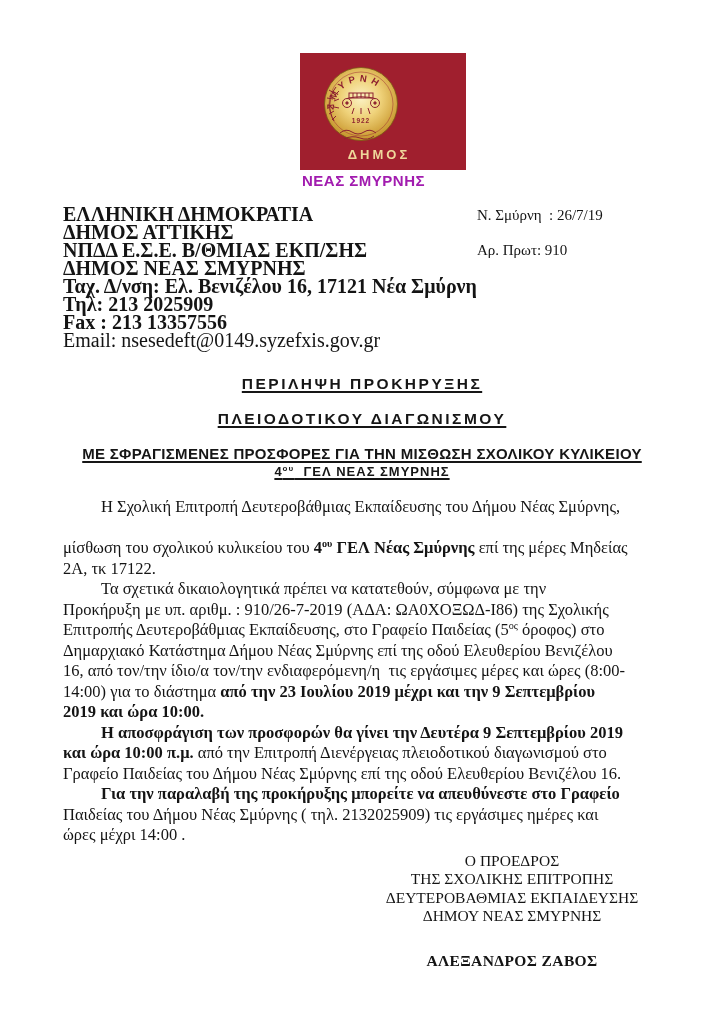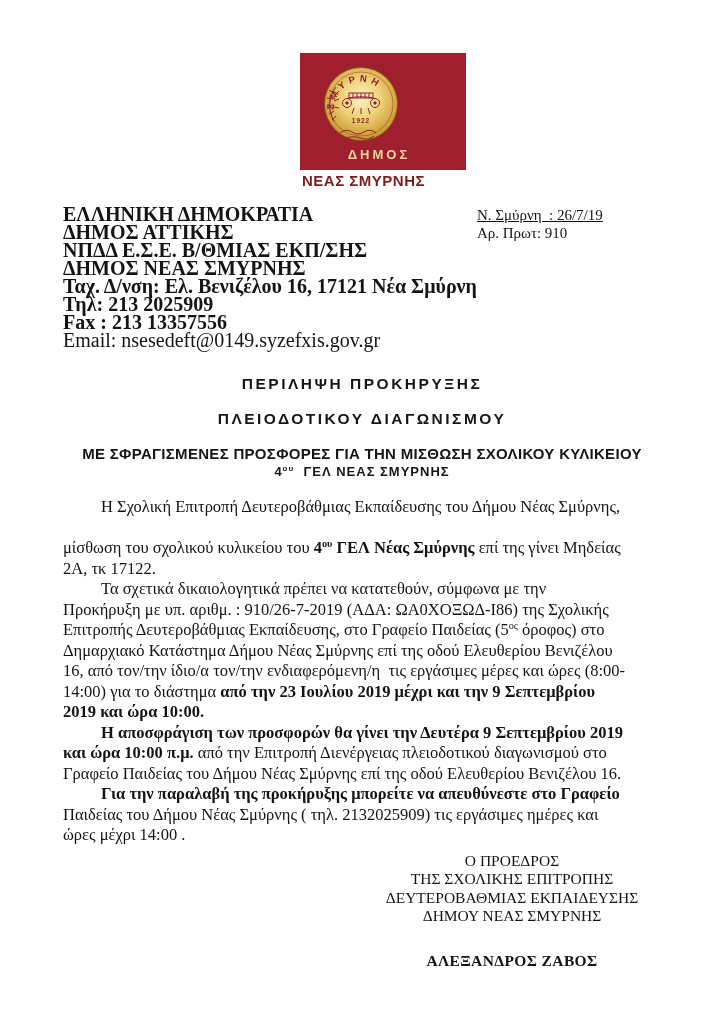--- a/index.html
+++ b/index.html
@@ -2,32 +2,32 @@
 <html><head>
 <meta charset="utf-8">
 <style>
   html,body{margin:0;padding:0;background:#fff;}
   .page{position:relative;width:724px;height:1024px;background:#fff;overflow:hidden;
         color:#141414;font-family:"Liberation Serif",serif;}
   
   .logo-square{position:absolute;left:300px;top:53px;width:166px;height:117px;}
   .logo-name{position:absolute;left:297px;top:172px;width:133px;text-align:center;
              font-family:"Liberation Sans",sans-serif;font-weight:bold;font-size:15px;
-             letter-spacing:.5px;color:#7f1d1d;}
+             letter-spacing:.5px;color:#a21caf;}
   
   .letterhead{display:flex;padding:205px 60px 0 63px;}
   .sender{flex:1;font-size:20px;line-height:18px;}
   .sender div{white-space:nowrap;}
   .sender .b{font-weight:bold;}
   .head-right{width:195px;font-size:15px;line-height:18px;padding-top:1px;}
-  .head-right .date{text-decoration:underline;}
+  .head-right .date{margin-bottom:17px;}
   
   .titles{padding-top:26px;text-align:center;font-family:"Liberation Sans",sans-serif;
           font-weight:bold;color:#161616;}
-  .title-line{font-size:15.5px;letter-spacing:2.5px;
+  .title-line{font-size:15.5px;letter-spacing:2.5px;text-decoration:underline;
               text-decoration-thickness:2px;text-underline-offset:2px;margin-bottom:17px;}
   .title-line.tight{font-size:15px;letter-spacing:.3px;margin-bottom:2px;}
   .title-line.tight2{font-size:13px;letter-spacing:1px;margin-bottom:0;}
   
   .doc-body{padding:18px 58px 0 63px;font-size:16.5px;line-height:20.5px;}
   .doc-body p{margin:0;text-indent:38px;}
   .b{font-weight:bold;}
   sup{font-size:62%;line-height:0;}
   
   .sig{width:330px;margin:6px 47px 0 auto;text-align:center;
@@ -98,21 +98,21 @@
   </div>
 
   <div class="titles">
     <div class="title-line"><span>ΠΕΡΙΛΗΨΗ ΠΡΟΚΗΡΥΞΗΣ</span></div>
     <div class="title-line"><span>ΠΛΕΙΟΔΟΤΙΚΟΥ ΔΙΑΓΩΝΙΣΜΟΥ</span></div>
     <div class="title-line tight"><span>ΜΕ ΣΦΡΑΓΙΣΜΕΝΕΣ ΠΡΟΣΦΟΡΕΣ ΓΙΑ ΤΗΝ ΜΙΣΘΩΣΗ ΣΧΟΛΙΚΟΥ ΚΥΛΙΚΕΙΟΥ</span></div>
     <div class="title-line tight2"><span>4</span><sup>ου</sup><span>&nbsp; ΓΕΛ ΝΕΑΣ ΣΜΥΡΝΗΣ</span></div>
   </div>
 
   <div class="doc-body">
-    <p><span>Η Σχολική Επιτροπή Δευτεροβάθμιας Εκπαίδευσης του Δήμου Νέας Σμύρνης,</span><br><br><span>μίσθωση του σχολικού κυλικείου του </span><span class="b">4</span><sup class="b">ου</sup><span class="b"> ΓΕΛ Νέας Σμύρνης</span><span> επί της γίνει Μηδείας</span><br><span>2Α, τκ 17122.</span></p>
+    <p><span>Η Σχολική Επιτροπή Δευτεροβάθμιας Εκπαίδευσης του Δήμου Νέας Σμύρνης,</span><br><br><span>μίσθωση του σχολικού κυλικείου του </span><span class="b">4</span><sup class="b">ου</sup><span class="b"> ΓΕΛ Νέας Σμύρνης</span><span> επί της μέρες Μηδείας</span><br><span>2Α, τκ 17122.</span></p>
     <p><span>Τα σχετικά δικαιολογητικά πρέπει να κατατεθούν, σύμφωνα με την</span><br><span>Προκήρυξη με υπ. αριθμ. : 910/26-7-2019 (ΑΔΑ: ΩΑ0ΧΟΞΩΔ-Ι86) της Σχολικής</span><br><span>Επιτροπής Δευτεροβάθμιας Εκπαίδευσης, στο Γραφείο Παιδείας (5</span><sup>ος</sup><span> όροφος) στο</span><br><span>Δημαρχιακό Κατάστημα Δήμου Νέας Σμύρνης επί της οδού Ελευθερίου Βενιζέλου</span><br><span>16, από τον/την ίδιο/α τον/την ενδιαφερόμενη/η&nbsp; τις εργάσιμες μέρες και ώρες (8:00-</span><br><span>14:00) για το διάστημα </span><span class="b">από την 23 Ιουλίου 2019 μέχρι και την 9 Σεπτεμβρίου</span><br><span class="b">2019 και ώρα 10:00.</span></p>
     <p><span class="b">Η αποσφράγιση των προσφορών θα γίνει την Δευτέρα 9 Σεπτεμβρίου 2019</span><br><span class="b">και ώρα 10:00 π.μ.</span><span> από την Επιτροπή Διενέργειας πλειοδοτικού διαγωνισμού στο</span><br><span>Γραφείο Παιδείας του Δήμου Νέας Σμύρνης επί της οδού Ελευθερίου Βενιζέλου 16.</span></p>
     <p><span class="b">Για την παραλαβή της προκήρυξης μπορείτε να απευθύνεστε στο Γραφείο</span><br><span>Παιδείας του Δήμου Νέας Σμύρνης ( τηλ. 2132025909) τις εργάσιμες ημέρες και</span><br><span>ώρες μέχρι 14:00 .</span></p>
   </div>
 
   <div class="sig">
     <div>
         <div>Ο ΠΡΟΕΔΡΟΣ</div>
         <div>ΤΗΣ ΣΧΟΛΙΚΗΣ ΕΠΙΤΡΟΠΗΣ</div>
         <div>ΔΕΥΤΕΡΟΒΑΘΜΙΑΣ ΕΚΠΑΙΔΕΥΣΗΣ</div>

